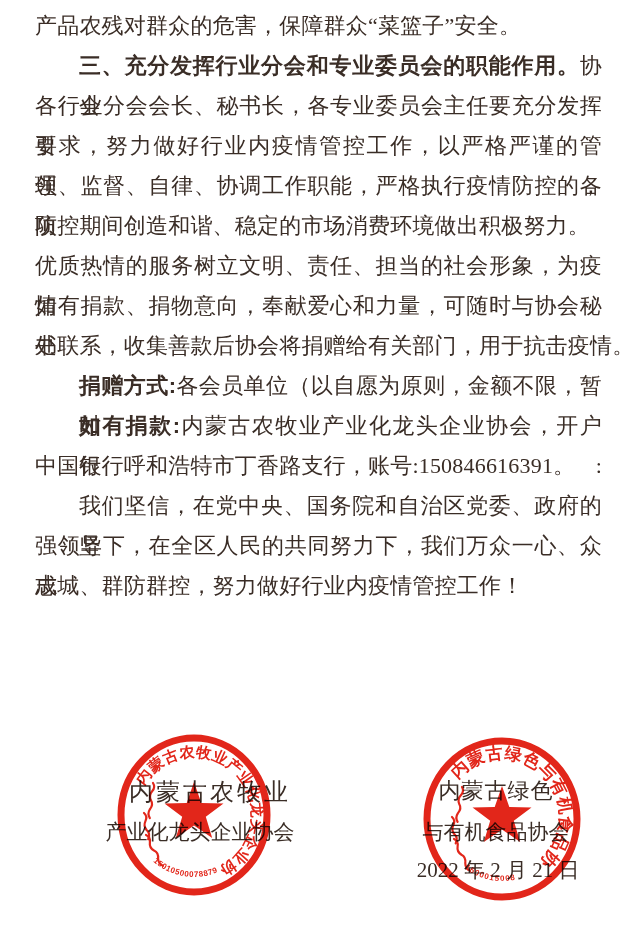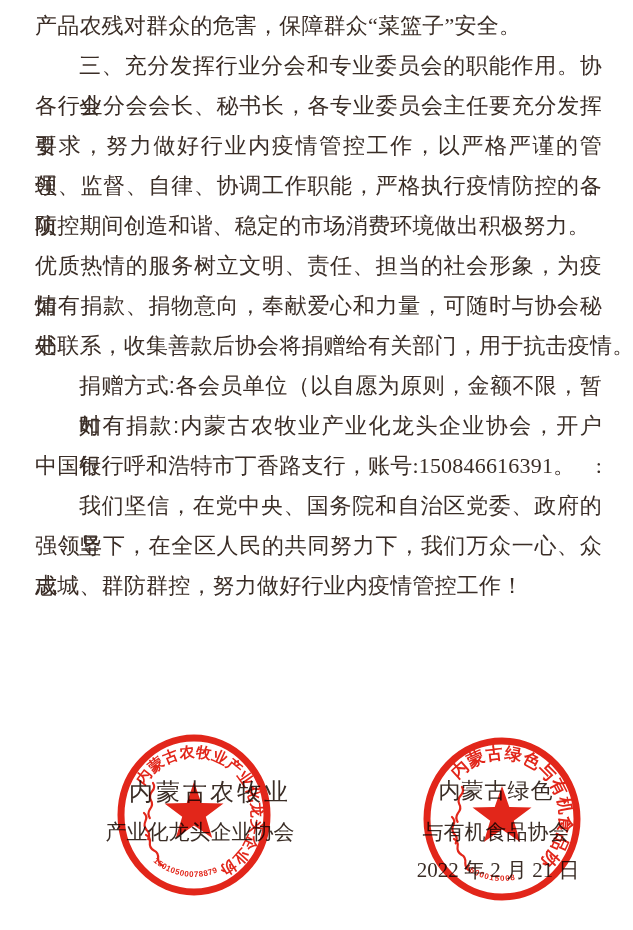--- a/index.html
+++ b/index.html
@@ -24,21 +24,21 @@
     line-height: 40px;
     font-size: 22px;
     color: var(--text-color, #3a2d26);
     white-space: nowrap;
     letter-spacing: 0.2px;
   }
   .line.just { white-space: normal; text-align: justify; text-align-last: justify; }
   .line.ind { padding-left: 44px; }
   .seg-b {
     font-family: "Liberation Sans", sans-serif;
-    font-weight: 400;
+    font-weight: 700;
   }
   .seal {
     position: absolute;
     mix-blend-mode: multiply;
     z-index: 3;
     color: var(--seal-color, #e2261a);
   }
   .seal-arc-text {
     fill: currentColor;
     font-family: "Liberation Sans", sans-serif;

